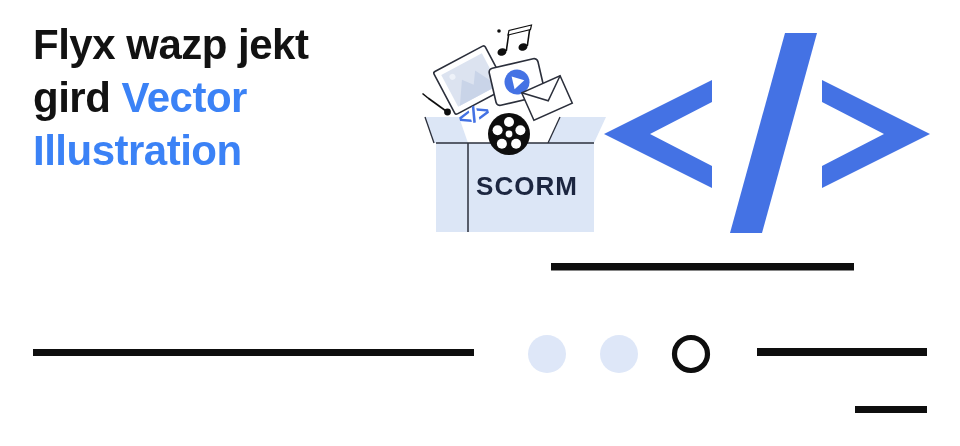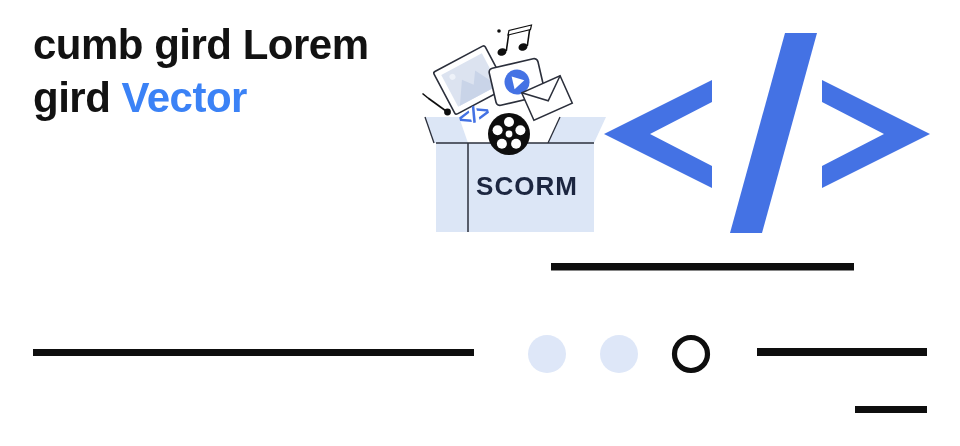--- a/index.html
+++ b/index.html
@@ -21,22 +21,23 @@
   .snippet-label{
     font-family:"Liberation Sans",sans-serif;font-weight:700;font-size:22px;
   }
 </style>
 </head>
 <body>
 
 <div class="canvas">
 
   <div class="headline">
-    <div><span>cumb gird Lorem</span></div>
+    <div><span>Flyx wazp jekt</span></div>
     <div><span>gird</span> <span class="accent">Vector</span></div>
+    <div><span class="accent">Illustration</span></div>
   </div>
 
   <svg class="scene" width="960" height="446" viewBox="0 0 960 446">
 
     <g>
 
       <g>
         <polygon points="434,143 468,143 459,117 425,117" fill="#DCE6F6"></polygon>
         <line x1="434" y1="143" x2="425" y2="117" stroke="#2B2F3B" stroke-width="1.3"></line>
         <polygon points="548,143 594,143 606,117 560,117" fill="#DCE6F6"></polygon>

